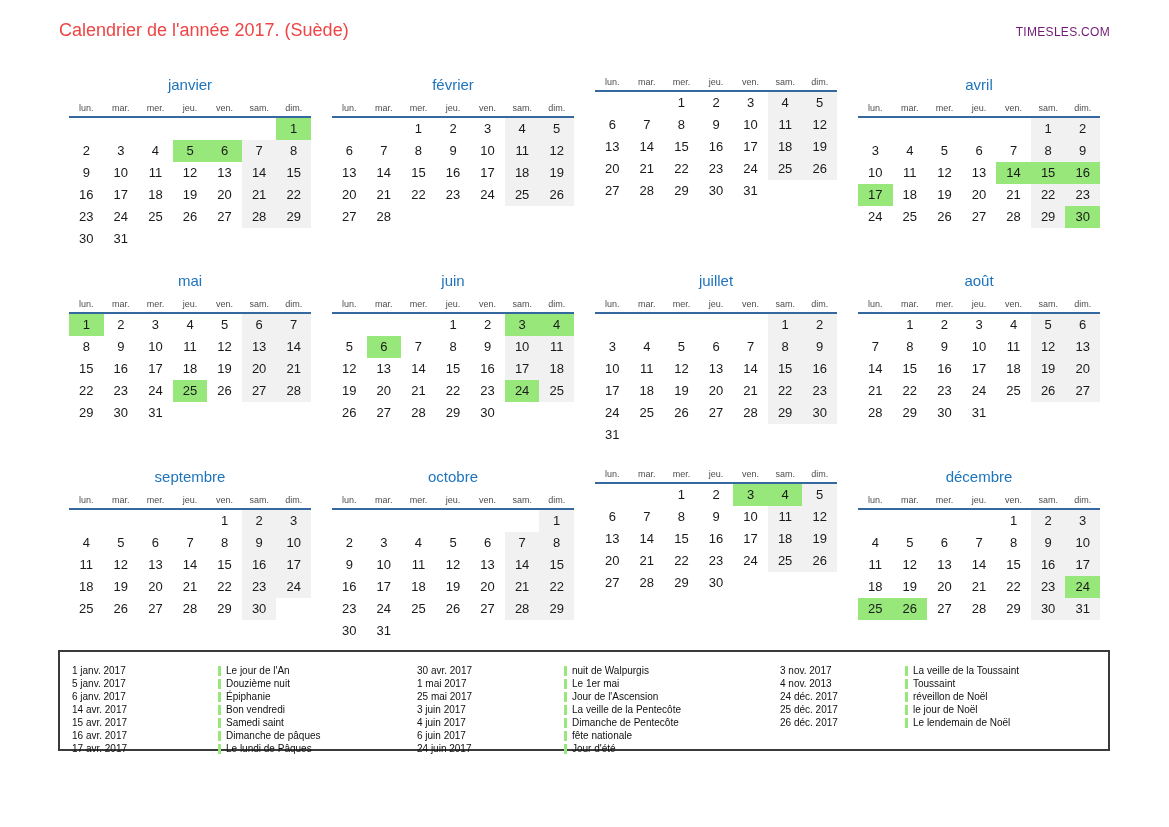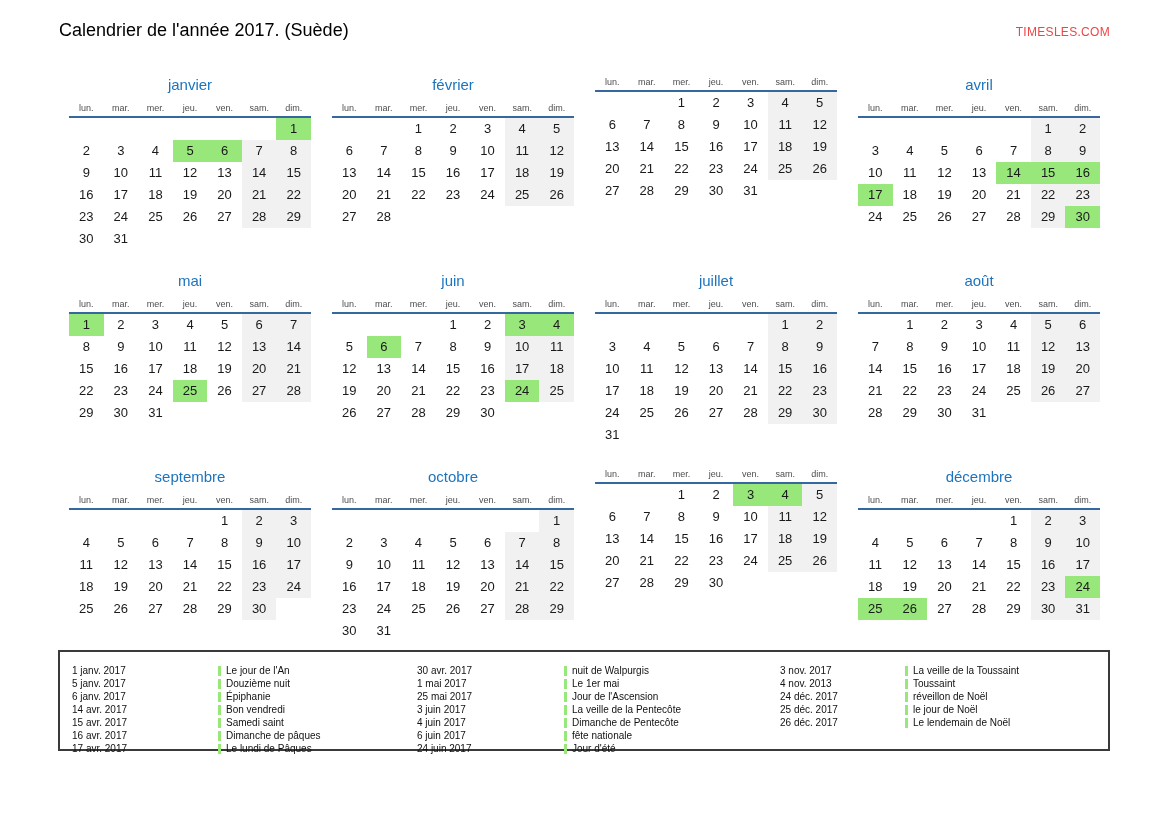--- a/index.html
+++ b/index.html
@@ -1,19 +1,19 @@
 <!DOCTYPE html>
 <html lang="fr"><head>
 <meta charset="utf-8">
 <style>
   html,body{margin:0;padding:0;background:#fff;}
   .page{position:relative;width:1169px;height:827px;background:#ffffff;overflow:hidden;
         font-family:"Liberation Sans", sans-serif;}
-  .page-title{position:absolute;left:59px;top:20px;font-size:18px;color:#000000;}
-  .site-link{position:absolute;right:59px;top:25px;font-size:12px;color:#ef4444;
+  .page-title{position:absolute;left:59px;top:20px;font-size:18px;color:#ef4444;}
+  .site-link{position:absolute;right:59px;top:25px;font-size:12px;color:#701a75;
              text-decoration:none;letter-spacing:.3px;cursor:pointer;}
   .months-grid{position:absolute;left:69px;top:75px;width:1031px;display:grid;
                grid-template-columns:repeat(4,242px);column-gap:21px;row-gap:21px;}
   .month{height:175px;}
   .month-name{height:20px;line-height:20px;text-align:center;font-size:15px;
               color:#1d74bd;margin-bottom:6px;}
   .weekdays{display:grid;grid-template-columns:repeat(7,1fr);height:15px;
             border-bottom:2px solid #34689e;}
   .wd{font-size:9px;line-height:15px;text-align:center;color:#4d4d4d;}
   .days{display:grid;grid-template-columns:repeat(7,1fr);}

